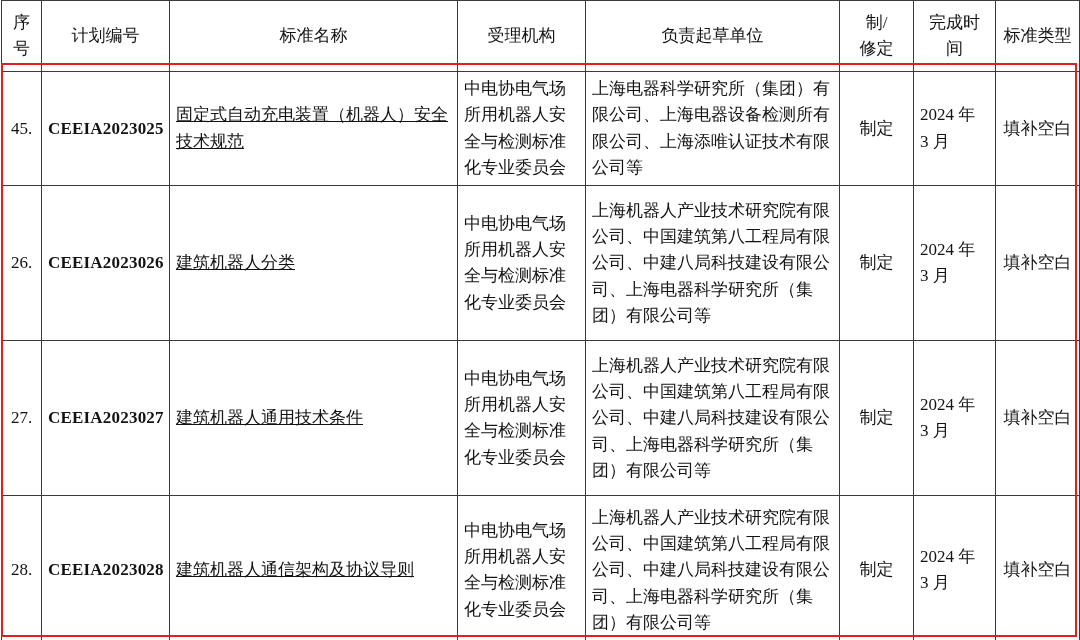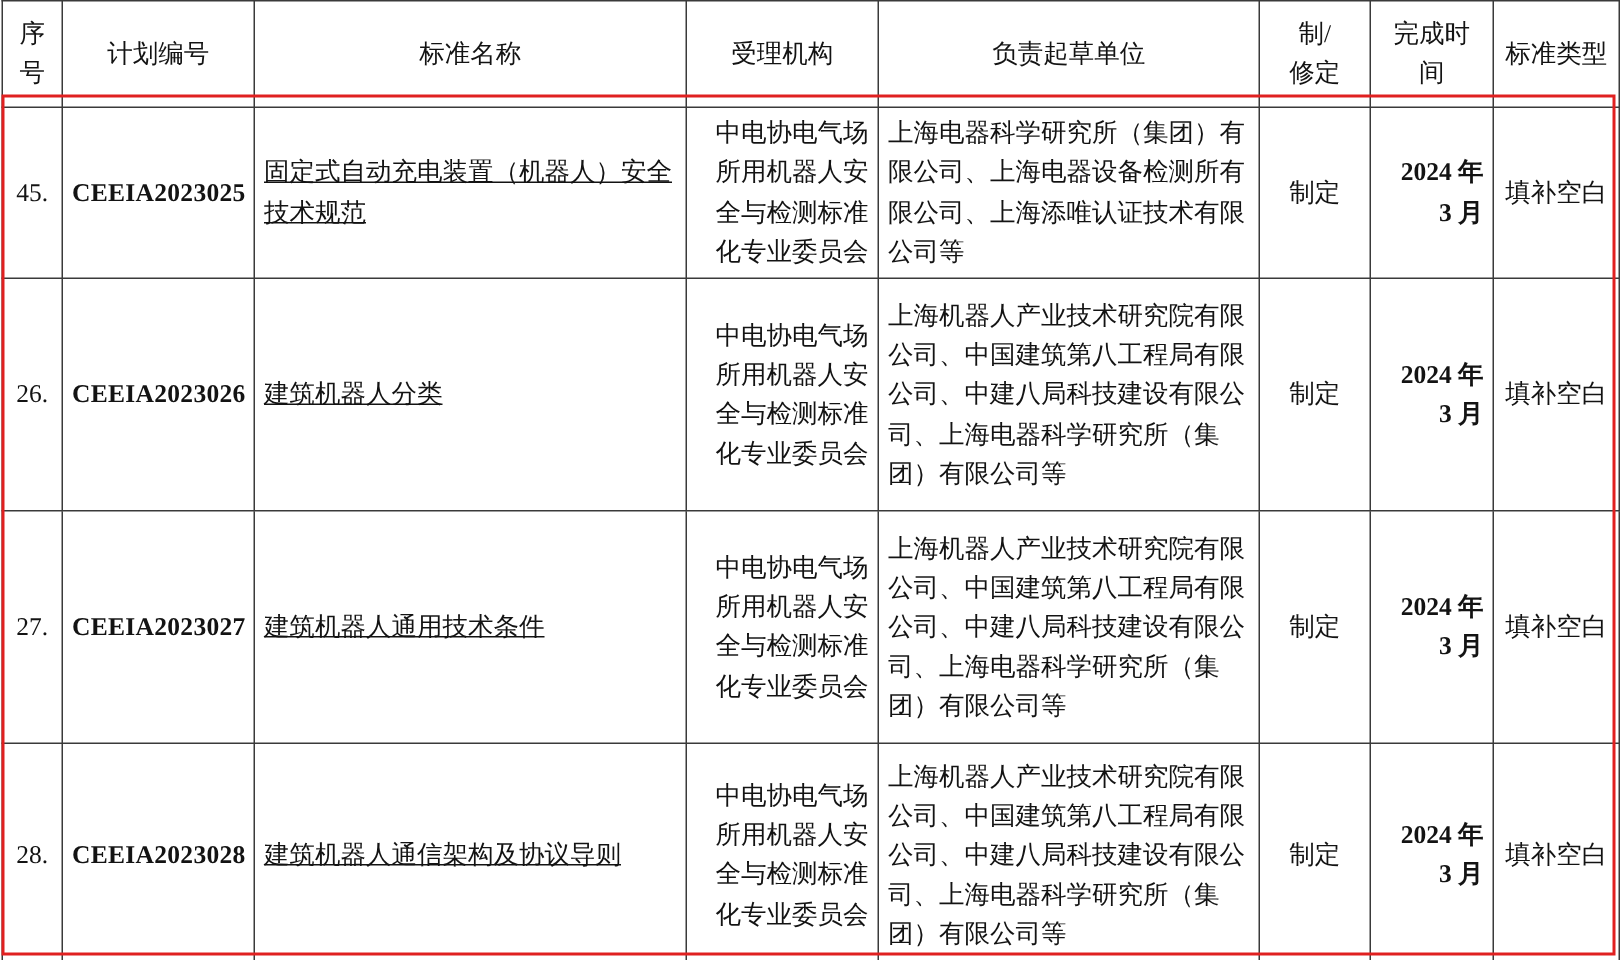--- a/index.html
+++ b/index.html
@@ -47,24 +47,24 @@
   col.c-name     { width: 288px; }
   col.c-org      { width: 128px; }
   col.c-draft    { width: 254px; }
   col.c-type     { width: 74px; }
   col.c-date     { width: 82px; }
   col.c-cat      { width: 84px; }
 
   td.seq   { text-align: center; font-size: 17px; }
   td.code  { text-align: left; font-size: 17px; letter-spacing: 0.2px; font-weight: bold; }
   td.name  { text-align: left; padding-left: 10px; text-decoration: underline; }
-  td.org   { text-align: right; font-size: 16px; line-height: 1.75; }
+  td.org   { text-align: left; font-size: 16px; line-height: 1.75; }
   td.draft { text-align: left; font-size: 16px; line-height: 1.75; padding-left: 8px; padding-right: 6px; }
   td.type  { text-align: center; font-size: 17px; }
-  td.date  { text-align: right; font-size: 17px; line-height: 1.7; font-weight: bold; }
+  td.date  { text-align: left; font-size: 17px; line-height: 1.7; }
   td.cat   { text-align: center; font-size: 17px; }
 
   .row-25 td { height: 104px; }
   .row-26 td { height: 146px; }
   .row-27 td { height: 146px; }
   .row-28 td { height: 140px; }
 
   
   .highlight-box {
     position: absolute;

